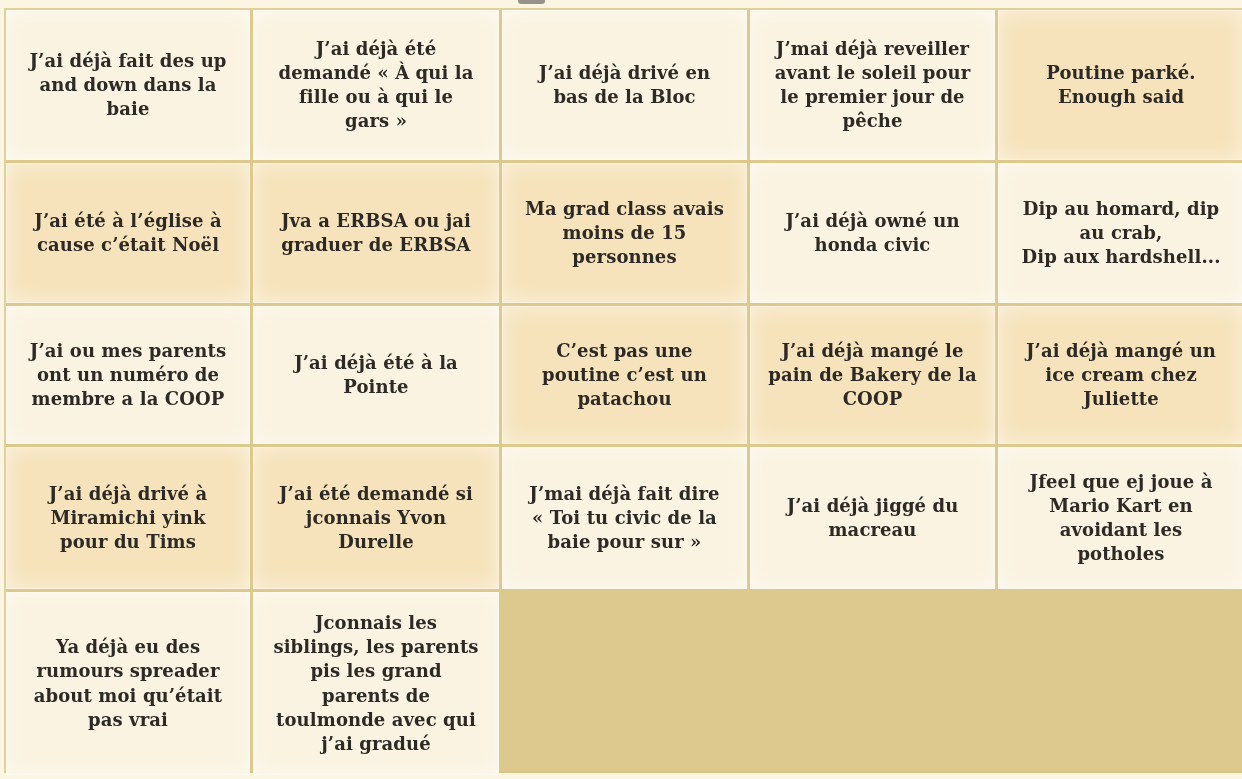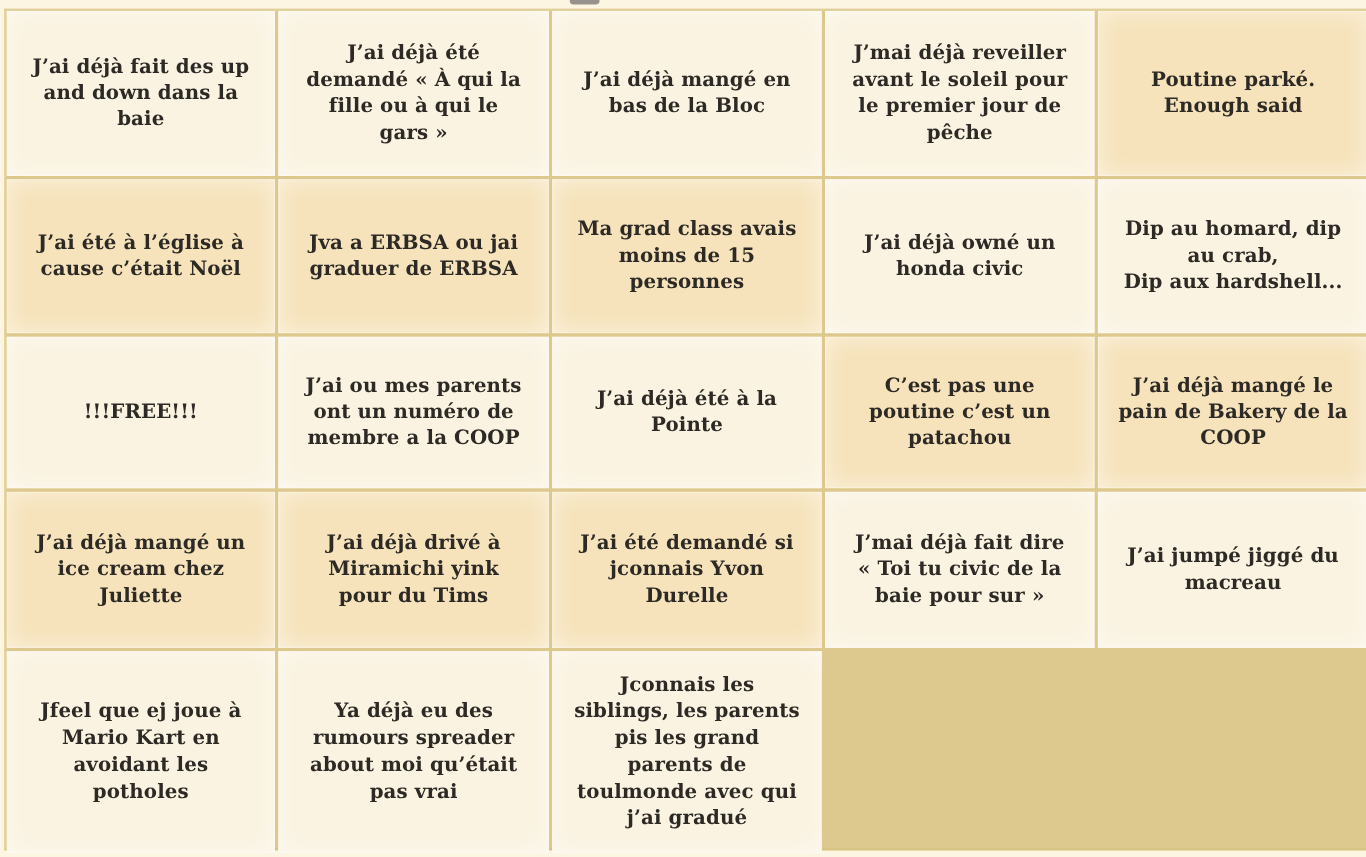--- a/index.html
+++ b/index.html
@@ -66,21 +66,21 @@
 
   <div class="grid">
 
     <div class="cell cream">J’ai déjà fait des up
 and down dans la
 baie</div>
     <div class="cell cream">J’ai déjà été
 demandé « À qui la
 fille ou à qui le
 gars »</div>
-    <div class="cell cream">J’ai déjà mangé en
+    <div class="cell cream">J’ai déjà drivé en
 bas de la Bloc</div>
     <div class="cell cream">J’mai déjà reveiller
 avant le soleil pour
 le premier jour de
 pêche</div>
 
     <div class="cell tan">Poutine parké.
 Enough said</div>
     <div class="cell tan">J’ai été à l’église à
 cause c’était Noël</div>
@@ -88,21 +88,20 @@
 graduer de ERBSA</div>
     <div class="cell tan">Ma grad class avais
 moins de 15
 personnes</div>
 
     <div class="cell cream">J’ai déjà owné un
 honda civic</div>
     <div class="cell cream">Dip au homard, dip
 au crab,
 Dip aux hardshell...</div>
-    <div class="cell cream">!!!FREE!!!</div>
     <div class="cell cream">J’ai ou mes parents
 ont un numéro de
 membre a la COOP</div>
     <div class="cell cream">J’ai déjà été à la
 Pointe</div>
 
     <div class="cell tan">C’est pas une
 poutine c’est un
 patachou</div>
     <div class="cell tan">J’ai déjà mangé le
@@ -114,21 +113,21 @@
     <div class="cell tan">J’ai déjà drivé à
 Miramichi yink
 pour du Tims</div>
     <div class="cell tan">J’ai été demandé si
 jconnais Yvon
 Durelle</div>
 
     <div class="cell cream">J’mai déjà fait dire
 « Toi tu civic de la
 baie pour sur »</div>
-    <div class="cell cream">J’ai jumpé jiggé du
+    <div class="cell cream">J’ai déjà jiggé du
 macreau</div>
     <div class="cell cream">Jfeel que ej joue à
 Mario Kart en
 avoidant les
 potholes</div>
     <div class="cell cream">Ya déjà eu des
 rumours spreader
 about moi qu’était
 pas vrai</div>
     <div class="cell cream">Jconnais les

